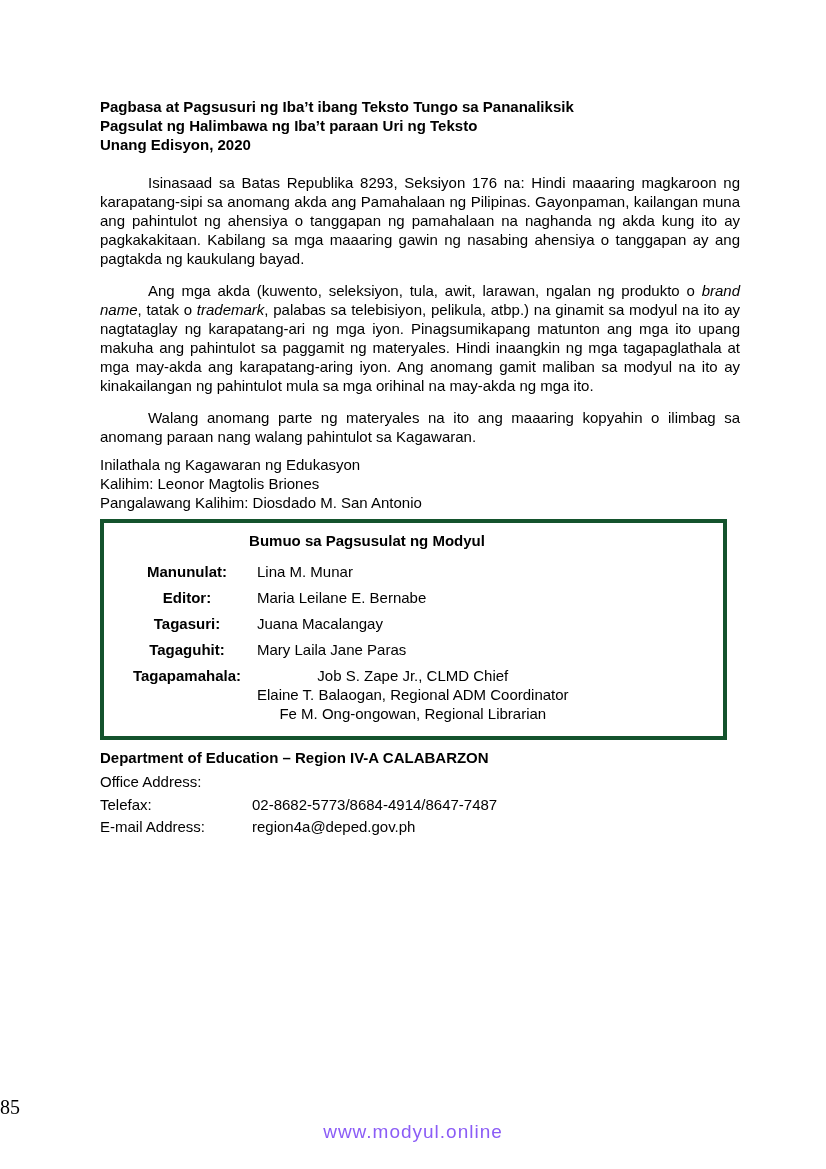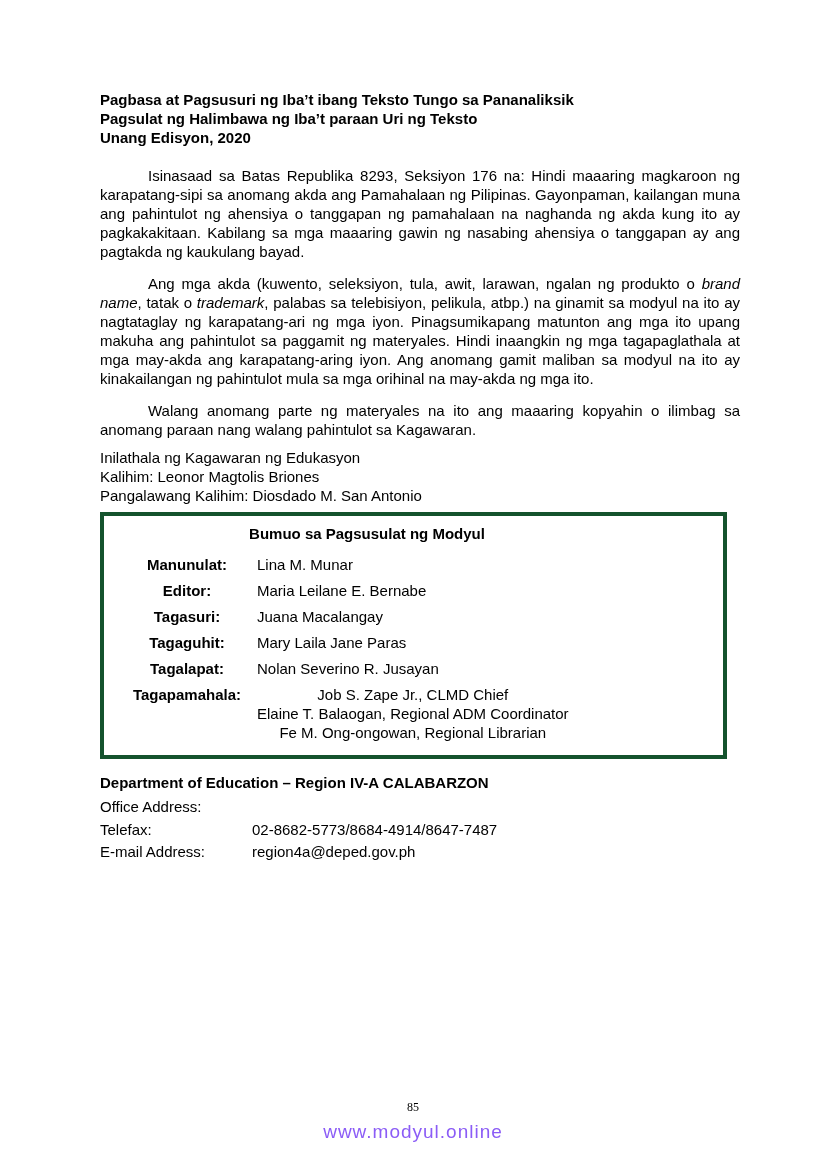--- a/index.html
+++ b/index.html
@@ -8,21 +8,21 @@
     height: 1169px;
     background: #ffffff;
     color: #000000;
     font-family: "Liberation Sans", "DejaVu Sans", sans-serif;
     position: relative;
     overflow: hidden;
   }
   .page-content {
     position: absolute;
     left: 100px;
-    top: 90px;
+    top: 97px;
     width: 640px;
   }
   .doc-title div {
     font-weight: bold;
     font-size: 15px;
     line-height: 19px;
   }
   .para {
     font-size: 15px;
     line-height: 19px;
@@ -60,21 +60,21 @@
     line-height: 19px;
     margin-bottom: 7px;
     text-align: center;
   }
   .clabel {
     font-weight: bold;
     width: 140px;
     flex-shrink: 0;
   }
   .cvalues div { line-height: 19px; }
-  .contact { margin-top: 14px; }
+  .contact { margin-top: 8px; }
   .contact-heading {
     font-weight: bold;
     font-size: 15px;
     line-height: 19px;
     margin-bottom: 4px;
   }
   .ctrow {
     display: flex;
     align-items: flex-start;
     font-size: 15px;
@@ -83,23 +83,23 @@
   .ctlabel {
     width: 152px;
     flex-shrink: 0;
   }
   .ctvalues div { line-height: 22.5px; }
   .page-number {
     position: absolute;
     top: 1098px;
     left: 0;
     width: 826px;
-    text-align: center;
+    text-align: left;
     font-family: "Liberation Serif", "DejaVu Serif", serif;
-    font-size: 12px;
+    font-size: 20px;
     line-height: 18px;
   }
   .watermark {
     position: absolute;
     top: 1120px;
     left: 0;
     width: 826px;
     text-align: center;
     font-size: 19px;
     line-height: 24px;
@@ -155,26 +155,20 @@
       </div>
     </div>
 
     <div class="crow">
       <div class="clabel">Tagaguhit:</div>
       <div class="cvalues">
         <div>Mary Laila Jane Paras</div>
       </div>
     </div>
 
-    <div class="crow">
-      <div class="clabel">Tagalapat:</div>
-      <div class="cvalues">
-        <div>Nolan Severino R. Jusayan</div>
-      </div>
-    </div>
 
     <div class="crow">
       <div class="clabel">Tagapamahala:</div>
       <div class="cvalues">
         <div>Job S. Zape Jr., CLMD Chief</div>
         <div>Elaine T. Balaogan, Regional ADM Coordinator</div>
         <div>Fe M. Ong-ongowan, Regional Librarian</div>
       </div>
     </div>
   </div>

